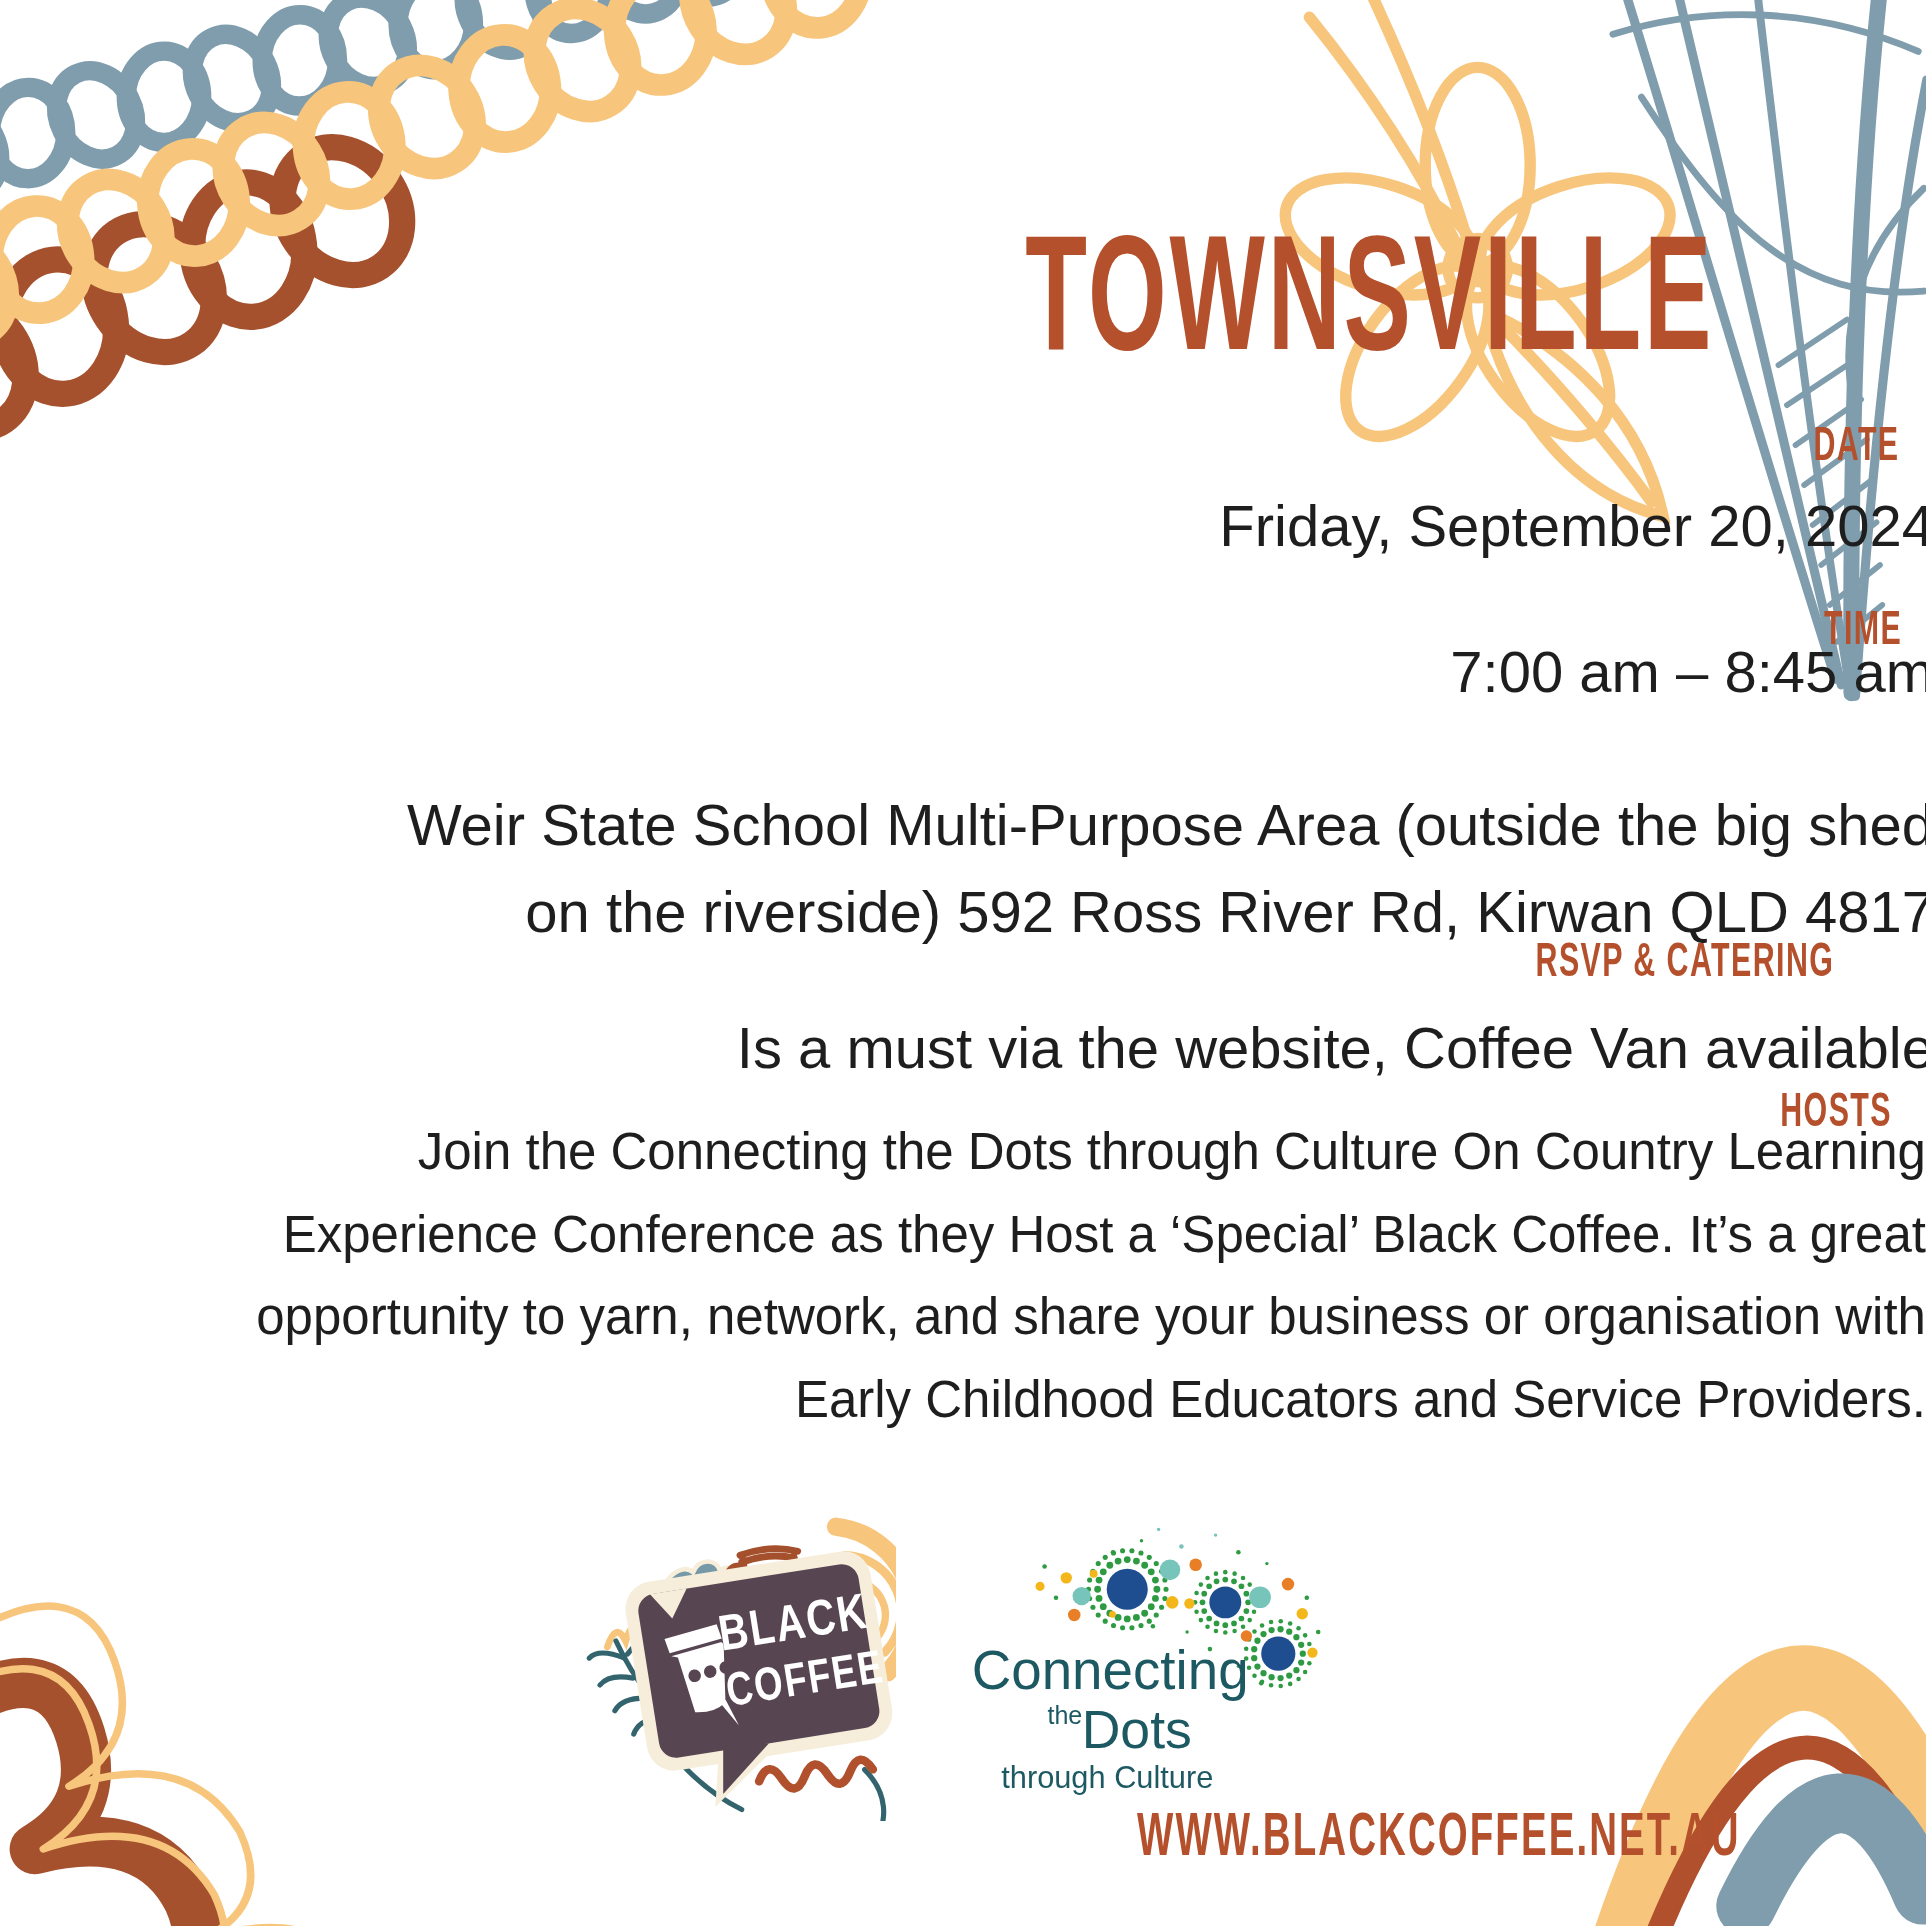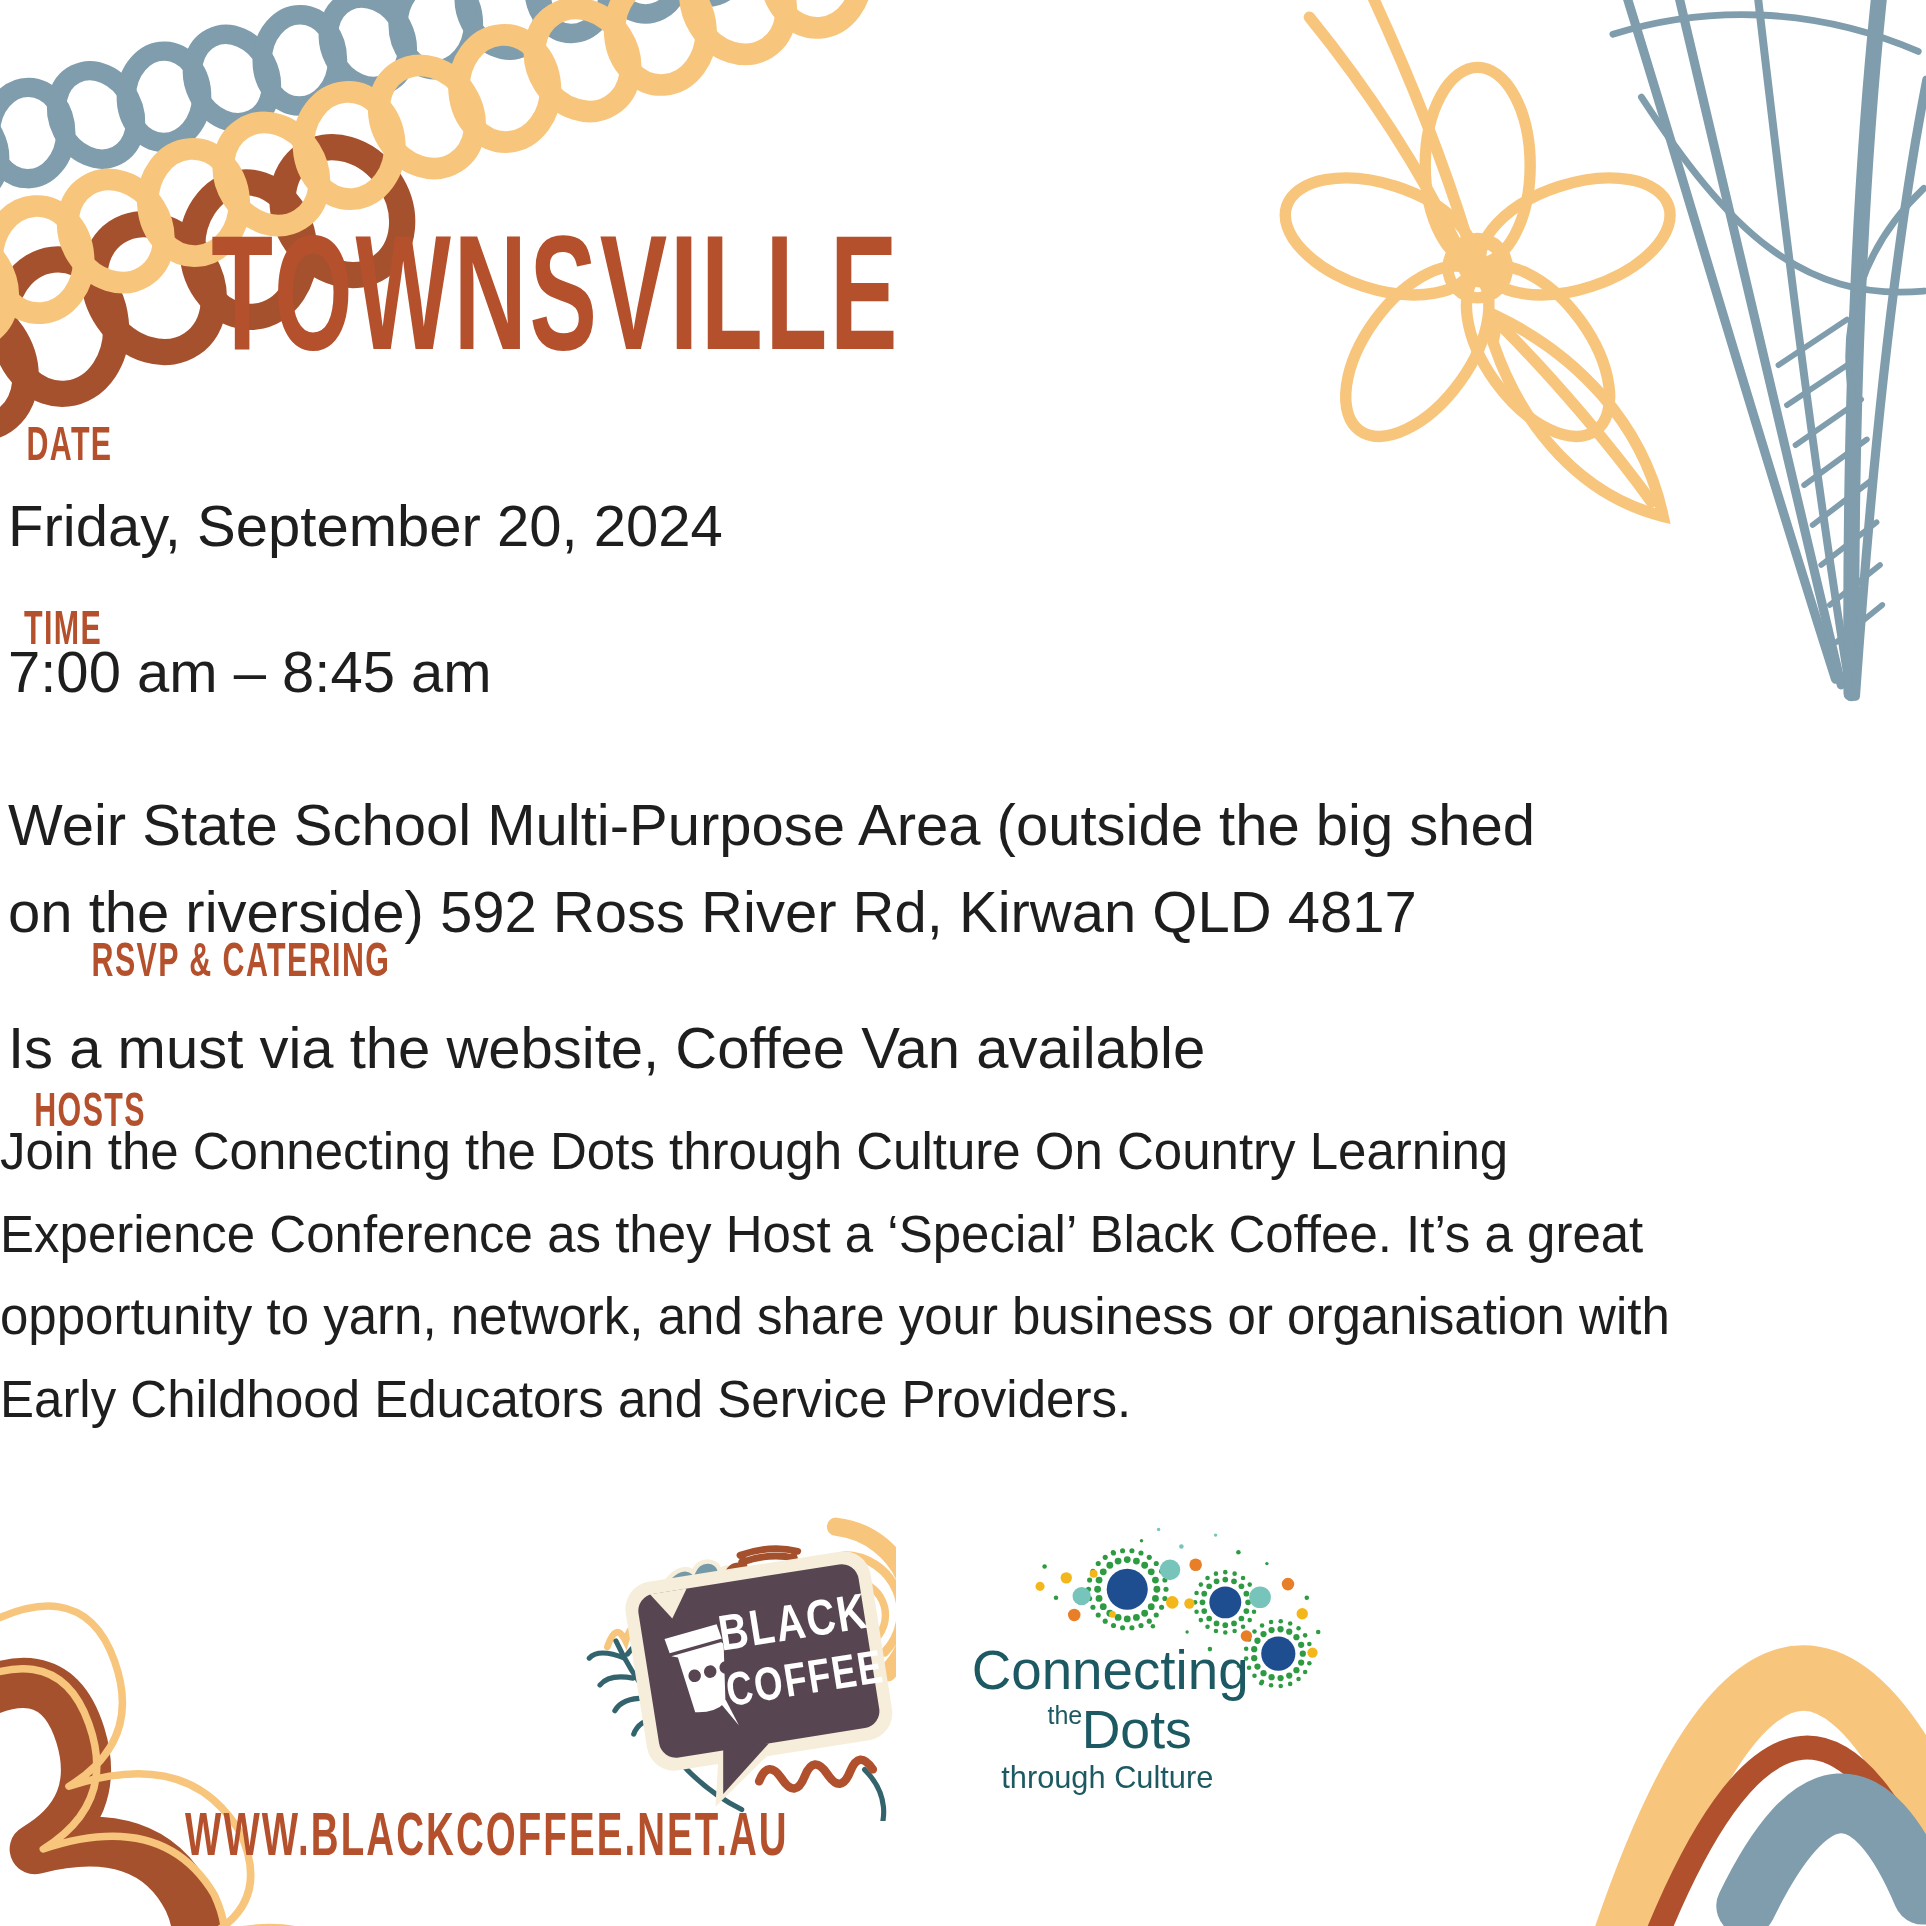--- a/index.html
+++ b/index.html
@@ -1,21 +1,21 @@
 <!DOCTYPE html>
 <html style="font-size:9px"><head>
 <meta charset="utf-8">
 <style>
   html,body{margin:0;padding:0;background:#ffffff;}
   #poster{
     position:relative;width:1926px;height:1926px;overflow:hidden;background:#ffffff;
     font-family:"Liberation Sans", sans-serif;
   }
   .deco{position:absolute;pointer-events:none;}
-  .centered{position:absolute;left:0;width:100%;text-align:left;z-index:5;}
+  .centered{position:absolute;left:0;width:100%;text-align:right;z-index:5;}
   .hand{display:inline-block;transform:scaleX(0.62);font-weight:700;white-space:nowrap;}
   .title{top:211px;color:#b5502c;font-size:163px;line-height:1;letter-spacing:4.6px;}
   .label{color:#b5502c;font-size:49px;line-height:1;letter-spacing:2.3px;}
   .value{color:#1e1e1e;font-size:58px;line-height:1.5;padding-left:8px;}
   .para-line{color:#1e1e1e;font-size:51px;line-height:1.62;}
   .website{color:#b5502c;font-size:62px;letter-spacing:3.4px;}
   #lbl-date{top:419px;}   #val-date{top:482px;}
   #lbl-time{top:562px;margin-top:41px;}   #val-time{top:628px;}
   #lbl-location{top:718px;} #val-location{top:781px;}
   #lbl-rsvp{top:935px;}  #val-rsvp{top:1004px;}

